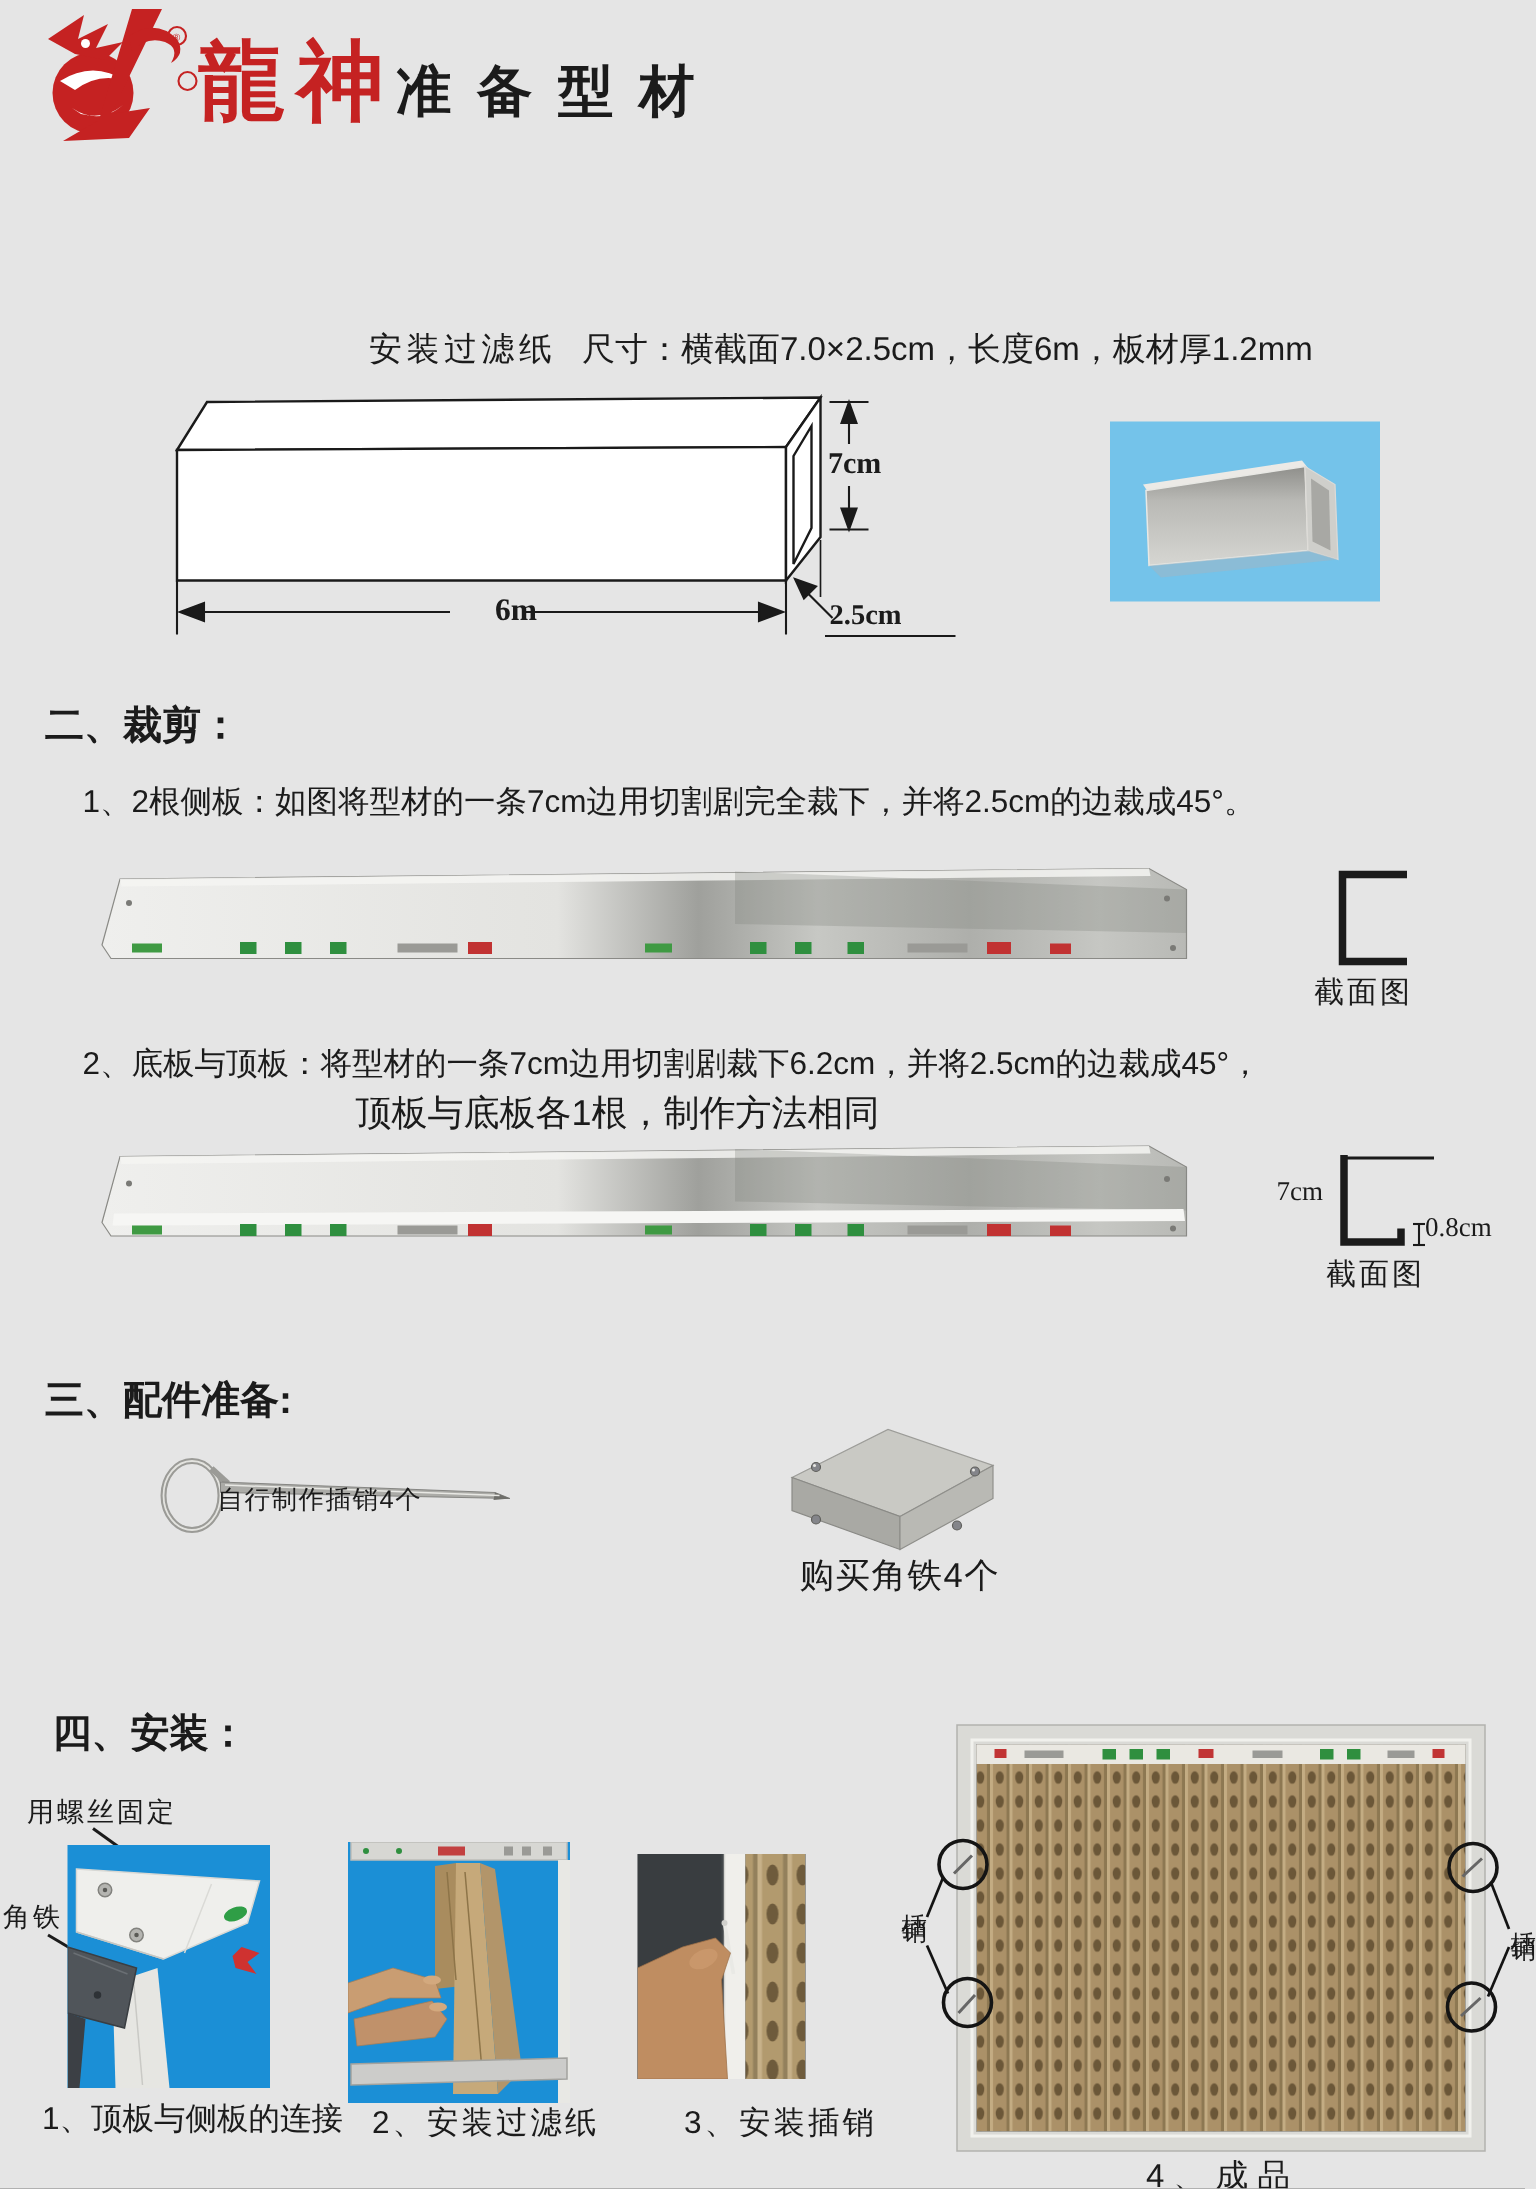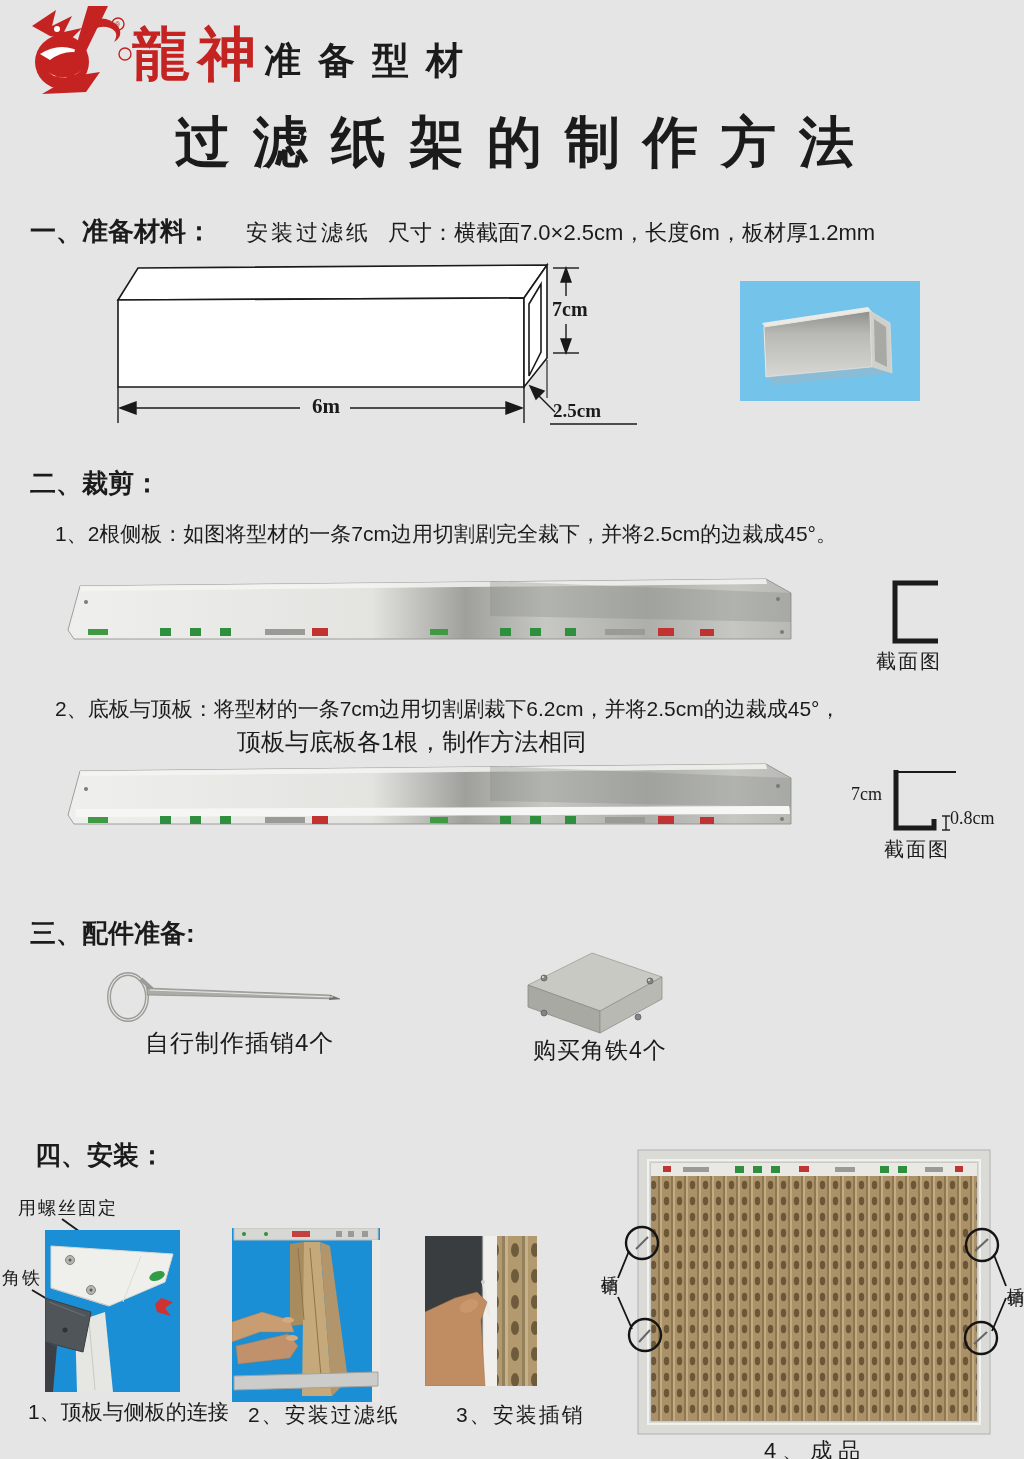--- a/index.html
+++ b/index.html
@@ -61,23 +61,21 @@
     <polygon points="6,24 30,8 26,24 46,14 38,30 56,26 44,38 24,34" fill="var(--brand-red,#c52222)"></polygon>
     <circle cx="31" cy="27" r="3" fill="#fff"></circle>
     <polygon points="62,4 82,4 48,74 74,70 60,90 16,92 40,78" fill="var(--brand-red,#c52222)"></polygon>
     <path d="M60 22 Q78 10 92 24 Q98 34 88 40 Q94 30 84 26 Q72 22 62 32 Z" fill="var(--brand-red,#c52222)"></path>
     <circle cx="92" cy="22" r="6" fill="none" stroke="var(--brand-red,#c52222)" stroke-width="1.4"></circle>
     <circle cx="99" cy="52" r="6" fill="none" stroke="var(--brand-red,#c52222)" stroke-width="1.4"></circle>
     <text x="89" y="25" font-size="7" fill="var(--brand-red,#c52222)">®</text>
   </svg>
   <span class="abs bold brand serif" style="left:132px;top:16px;font-size:58px;letter-spacing:8px">龍神</span>
   <span class="abs bold" style="left:264px;top:36px;font-size:37px;letter-spacing:17px">准备型材</span>
-  <span class="abs bold" style="left:175px;top:106px;font-size:55px;letter-spacing:23px">过滤纸架的制作方法</span>
-
-  <span class="abs bold" style="left:30px;top:214px;font-size:26px">一、准备材料：</span>
+
   <span class="abs" style="left:246px;top:218px;font-size:22px;letter-spacing:3px">安装过滤纸</span>
   <span class="abs" style="left:388px;top:218px;font-size:22px">尺寸：横截面7.0×2.5cm，长度6m，板材厚1.2mm</span>
 
   <svg class="abs" style="left:105px;top:256px" width="580" height="182" viewBox="0 0 580 182">
     <g fill="#ffffff" stroke="#1a1a1a" stroke-width="1.6">
       <polygon points="13,44 33,12 442,9 419,42"></polygon>
       <polygon points="13,44 419,42 419,131 13,131"></polygon>
       <polygon points="419,42 442,9 442,102 419,131"></polygon>
       <polygon points="424,48 436,28 436,96 424,120" fill="none"></polygon>
     </g>
@@ -94,21 +92,21 @@
         <line x1="245" y1="152" x2="415" y2="152"></line>
       <polygon points="15,152 31,146 31,158"></polygon>
         <polygon points="417,152 401,146 401,158"></polygon>
       <line x1="442" y1="104" x2="442" y2="142" stroke-width="1.1"></line>
       <line x1="428" y1="134" x2="450" y2="156"></line>
         <polygon points="425,130 439,135 431,143"></polygon>
       <line x1="445" y1="168" x2="532" y2="168"></line>
     </g>
   </svg>
   <span class="abs serif bold" style="left:552px;top:298px;font-size:20px">7cm</span>
-  <span class="abs serif bold" style="left:312px;top:394px;font-size:21px">6m</span>
+  <span class="abs serif bold" style="left:330px;top:394px;font-size:21px">6m</span>
   <span class="abs serif bold" style="left:553px;top:400px;font-size:19px">2.5cm</span>
 
   <div class="photo lblue" style="left:740px;top:281px;width:180px;height:120px">
     <svg width="180" height="120" viewBox="0 0 180 120">
       <polygon points="22,42 128,26 132,31 26,48" fill="#eceae6"></polygon>
       <polygon points="24,46 130,30 132,86 26,96" fill="url(#boxGrad)" stroke="#e8e8e4" stroke-width="1"></polygon>
       <polygon points="130,30 150,42 152,92 132,86" fill="#cfcfcb" stroke="#dddbd7" stroke-width="0.8"></polygon>
       <polygon points="134,38 146,46 147,86 135,80" fill="#a8a8a4"></polygon>
       <polygon points="26,96 132,86 152,92 34,104" fill="#9fb6c4" opacity="0.55"></polygon>
     </svg>
@@ -194,21 +192,21 @@
   <span class="abs bold" style="left:30px;top:916px;font-size:26px">三、配件准备:</span>
 
   <svg class="abs" style="left:95px;top:962px" width="250" height="64" viewBox="0 0 250 64">
     <ellipse cx="33" cy="35" rx="19" ry="23" fill="none" stroke="#9b9b97" stroke-width="4"></ellipse>
     <ellipse cx="33" cy="35" rx="19" ry="23" fill="none" stroke="#e3e3df" stroke-width="1.2"></ellipse>
     <line x1="46" y1="17" x2="57" y2="27" stroke="#9b9b97" stroke-width="4"></line>
     <polygon points="52,26 235,33 245,37 52,33" fill="#ababa7" stroke="#7e7e7a" stroke-width="0.6"></polygon>
     <polygon points="235,33 245,37 234,38" fill="#6e6e6a"></polygon>
     <line x1="55" y1="28" x2="238" y2="35" stroke="#e8e8e4" stroke-width="1"></line>
   </svg>
-  <span class="abs" style="left:145px;top:1027px;font-size:24px;letter-spacing:1px">自行制作插销4个</span>
+  <span class="abs" style="left:145px;top:988px;font-size:17px;letter-spacing:1px">自行制作插销4个</span>
 
   <svg class="abs" style="left:520px;top:947px" width="150" height="90" viewBox="0 0 150 90">
     <polygon points="8,38 72,6 142,30 80,64" fill="#c9c9c4" stroke="#9c9c98" stroke-width="0.8"></polygon>
     <polygon points="8,38 80,64 80,86 8,60" fill="#a9a9a4" stroke="#8a8a86" stroke-width="0.8"></polygon>
     <polygon points="80,64 142,30 142,52 80,86" fill="#b9b9b4" stroke="#8f8f8b" stroke-width="0.8"></polygon>
     <g>
       <circle cx="24" cy="31" r="3" fill="#84858a" stroke="#5f5f5b" stroke-width="0.8"></circle>
       <circle cx="130" cy="34" r="3" fill="#84858a" stroke="#5f5f5b" stroke-width="0.8"></circle>
       <circle cx="24" cy="66" r="3" fill="#84858a" stroke="#5f5f5b" stroke-width="0.8"></circle>
       <circle cx="118" cy="70" r="3" fill="#84858a" stroke="#5f5f5b" stroke-width="0.8"></circle>

